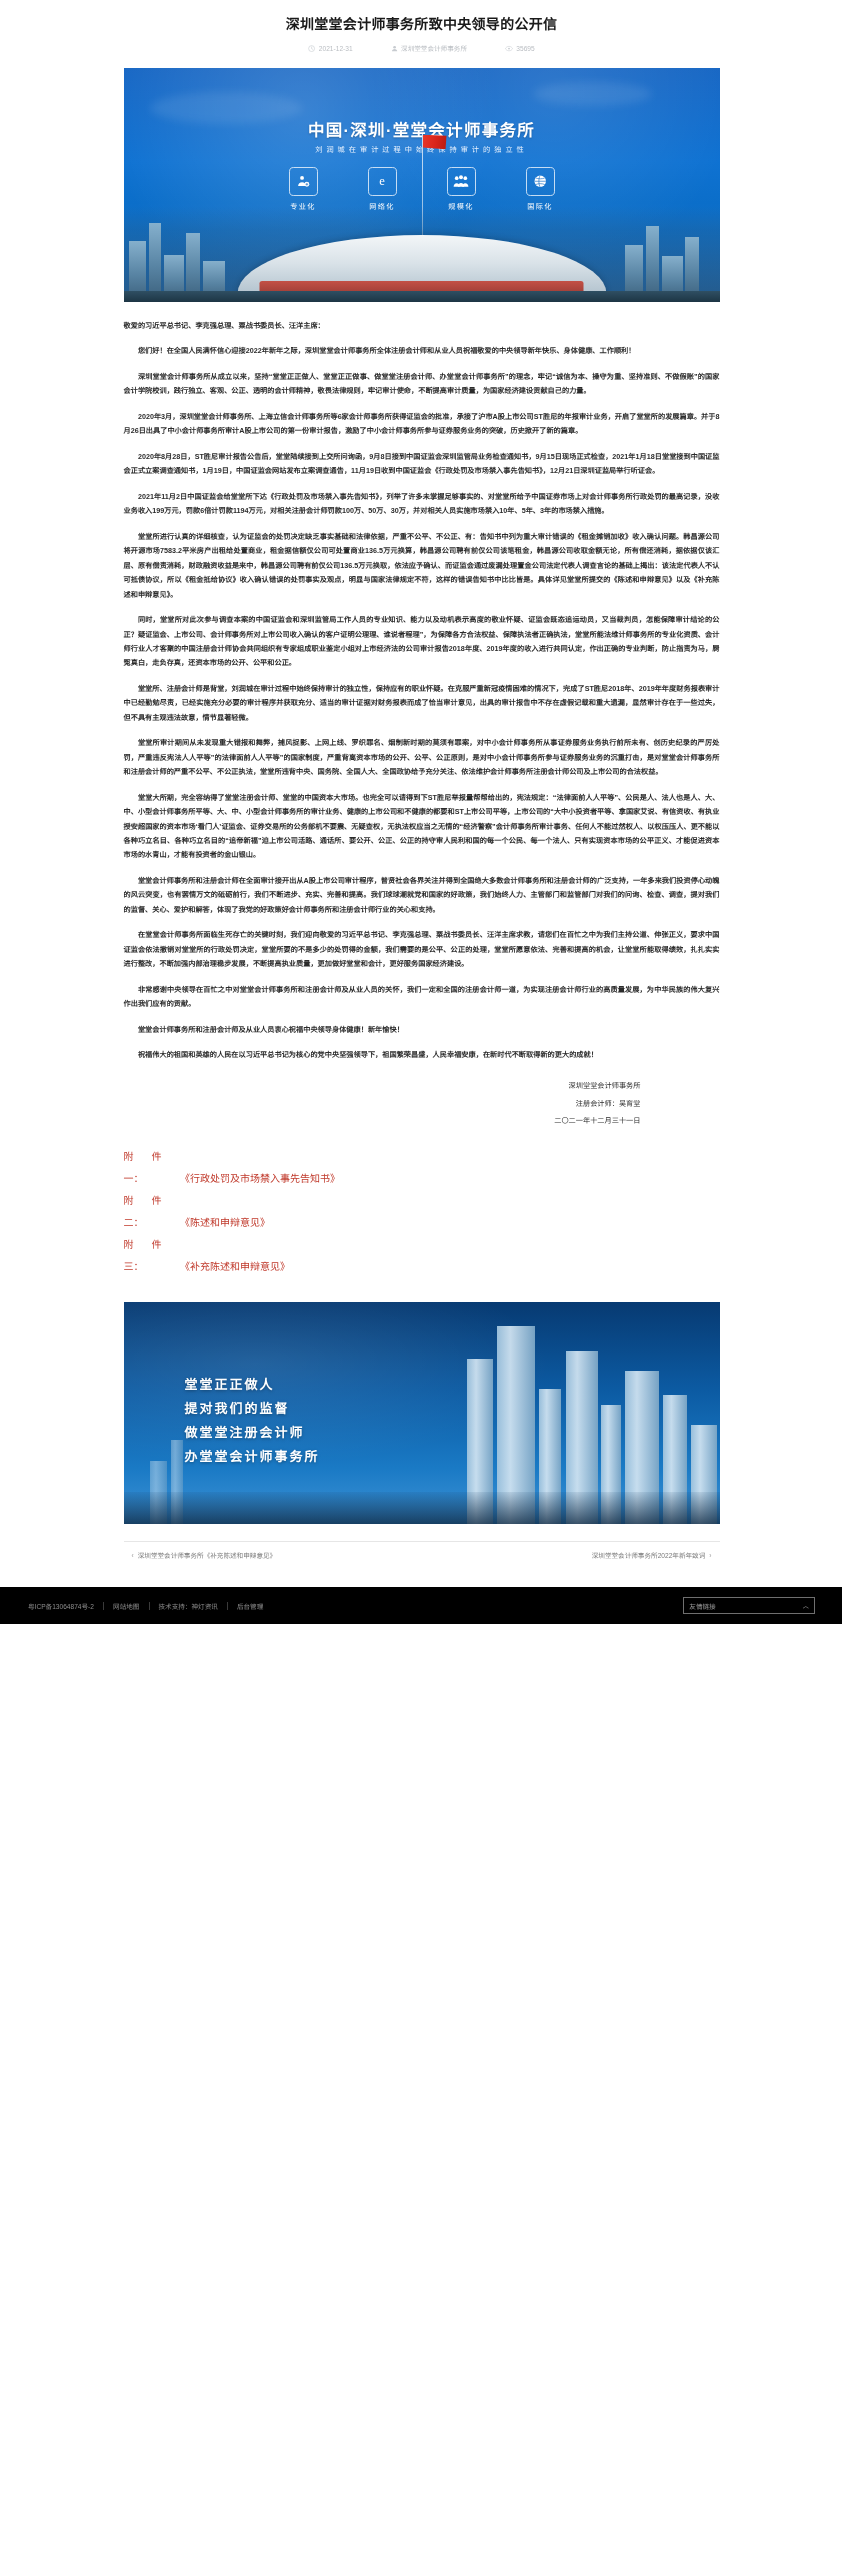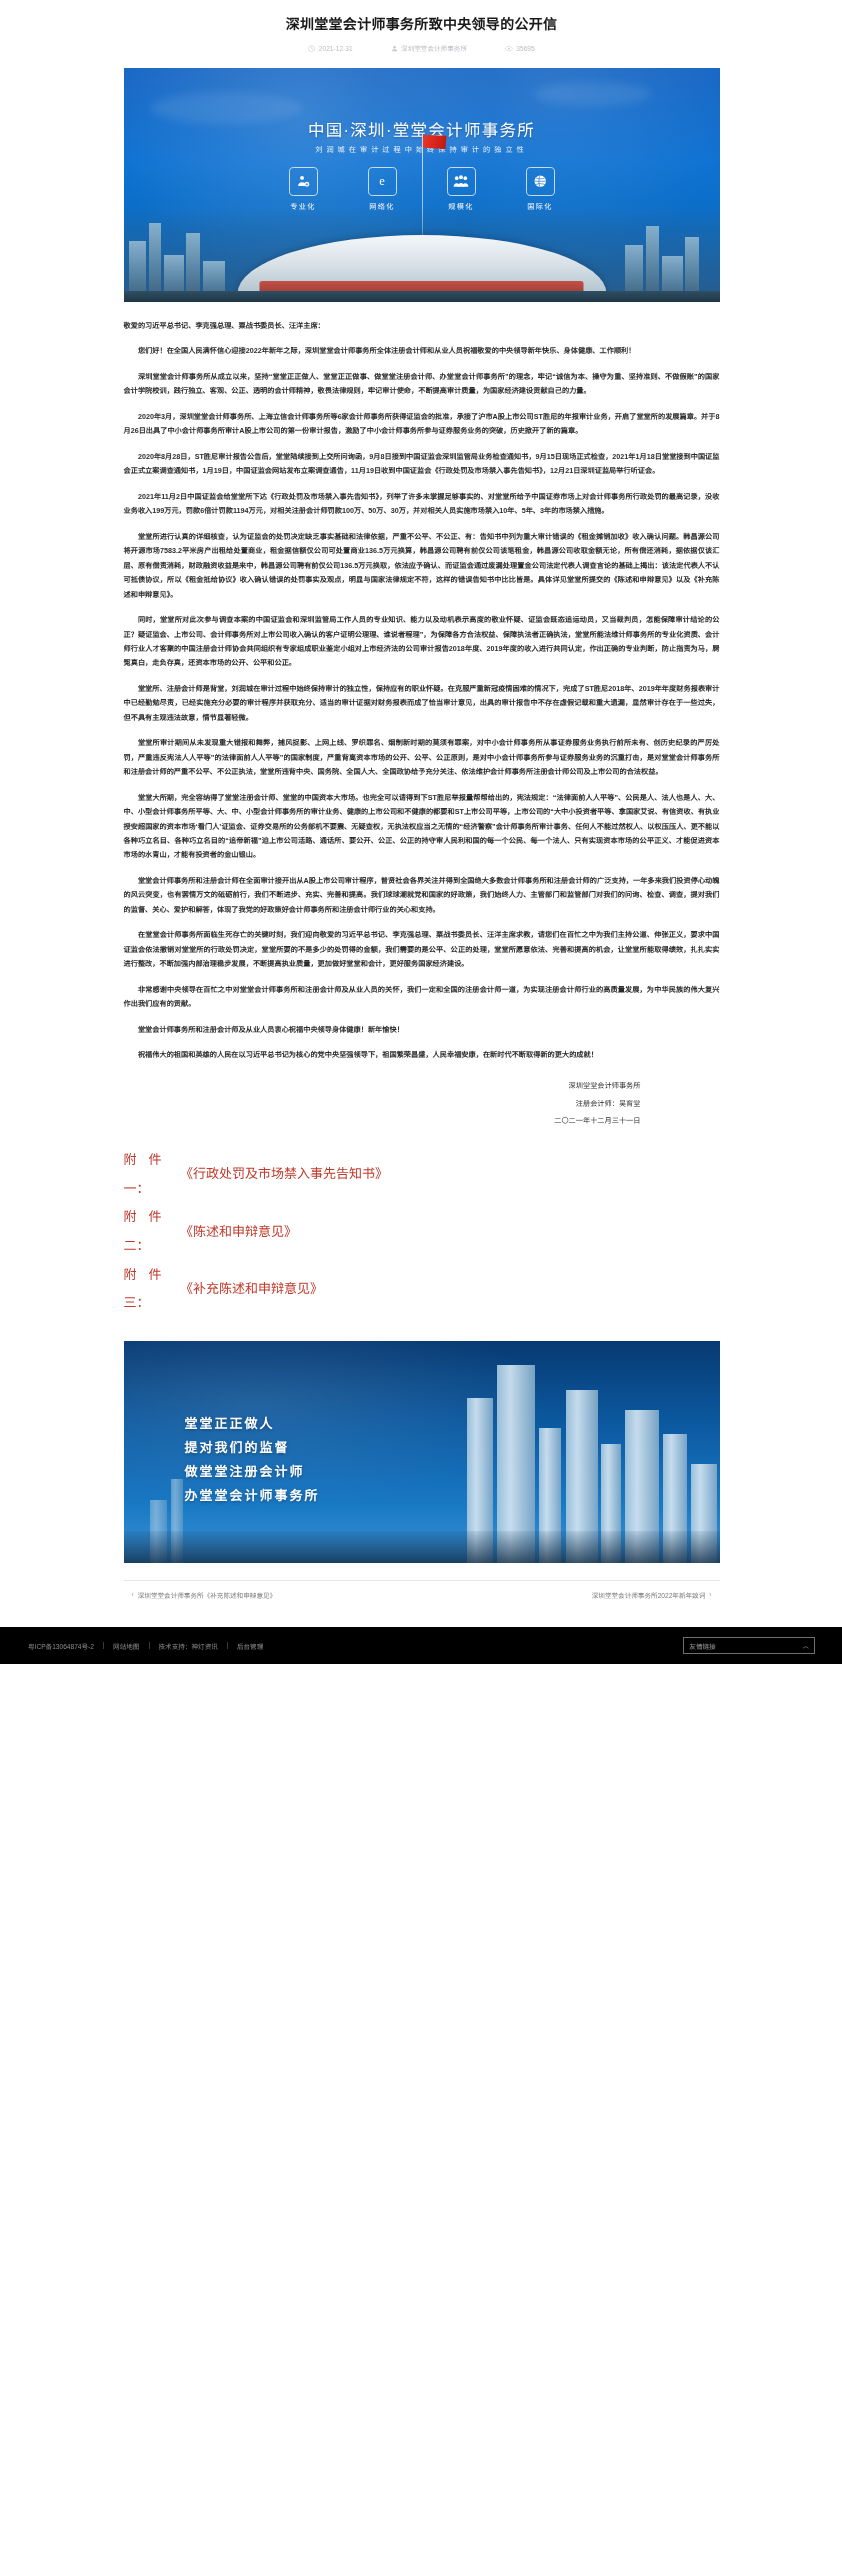--- a/index.html
+++ b/index.html
@@ -60,21 +60,21 @@
   .banner .c1 { width:152px; height:32px; left:26px; top:24px; }
   .banner .c2 { width:119px; height:24px; left:409px; top:14.5px; }
   .banner .c3 { width:198px; height:26px; left:198px; top:59px; opacity:.6; }
 
   .banner-title {
     position:absolute;
     top:49px; left:0; right:0;
     text-align:center;
     color:#fff;
     font-size:16.5px;
-    font-weight:normal;
+    font-weight:bold;
     letter-spacing:1.3px;
     text-shadow:0 0.7px 2px rgba(0,0,0,.25);
   }
   .banner-sub {
     position:absolute;
     top:76px; left:0; right:0;
     text-align:center;
     color:#eaf3ff;
     font-size:7.2px;
     letter-spacing:4px;
@@ -161,22 +161,22 @@
   }
   .content p { margin:0 0 11.2px 0;font-weight:bold; }
   .content p.indent { text-indent:2em; }
   .content p.salutation { text-indent:0; font-weight:bold; }
   .sign-block { margin-top:14.5px; text-align:right; padding-right:79px; line-height:2.4; }
   .sign-block div { font-size:7.2px; }
 
   .attachments { margin-top:17px; }
   .attach-row {
     display:flex;
-    align-items:center;
-    font-size:13px;
+    align-items:flex-end;
+    font-size:10px;
     color:#c0392b;
     line-height:2.2;
   }
   .attach-label { width:38px; color:#c0392b; }
   .attach-link { color:#c0392b; text-decoration:none; margin-left:18.5px; }
 
   
   .bottom-banner {
     position:relative;
     width:596px;

